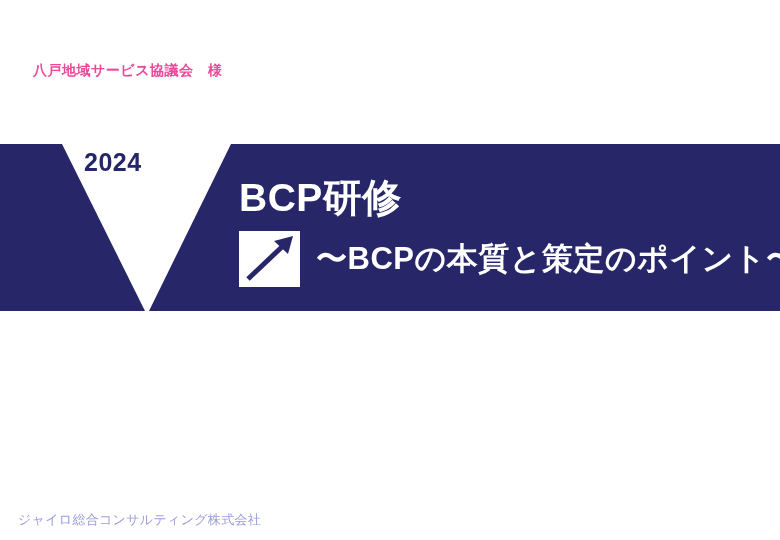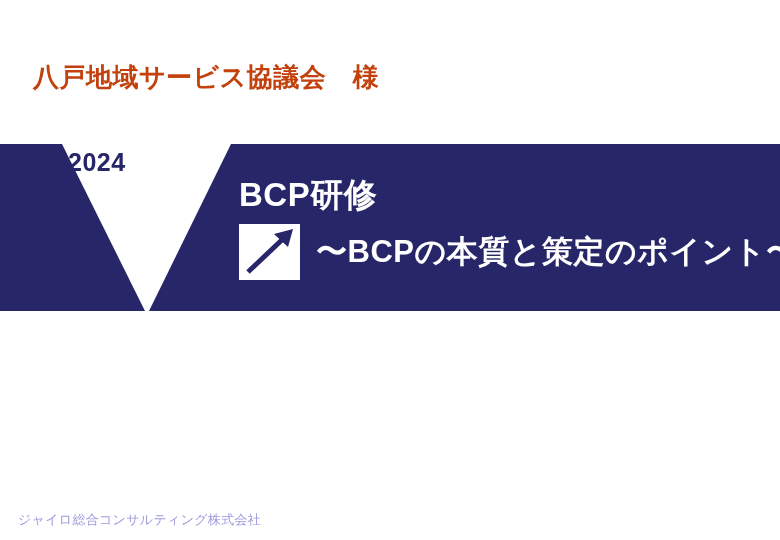--- a/index.html
+++ b/index.html
@@ -20,23 +20,23 @@
     height: 540px;
     background: #ffffff;
     overflow: hidden;
   }
 
   
   #client-line {
     position: absolute;
     left: 33px;
     top: 62px;
-    font-size: 26px;
+    font-size: 14px;
     font-weight: bold;
-    color: #c2410c;
+    color: #ec4899;
     letter-spacing: 0.5px;
     white-space: pre;
     line-height: 1.2;
   }
 
   
   #banner-band {
     position: absolute;
     left: 0;
     top: 144px;
@@ -45,38 +45,38 @@
   }
   #banner-band svg {
     display: block;
     width: 780px;
     height: 167px;
   }
 
   
   #year-label {
     position: absolute;
-    left: 68px;
+    left: 84px;
     top: 149px;
     font-size: 25px;
     font-weight: bold;
     color: #262668;
     letter-spacing: 0.5px;
     line-height: 1.1;
   }
 
   
   #title-block {
     position: absolute;
     left: 239px;
     top: 176px;
     width: 530px;
   }
   #main-title {
-    font-size: 33px;
+    font-size: 39px;
     font-weight: bold;
     color: #ffffff;
     line-height: 1.15;
     letter-spacing: 0.5px;
     white-space: pre;
   }
   #subtitle-row {
     display: flex;
     align-items: center;
     margin-top: 10px;

